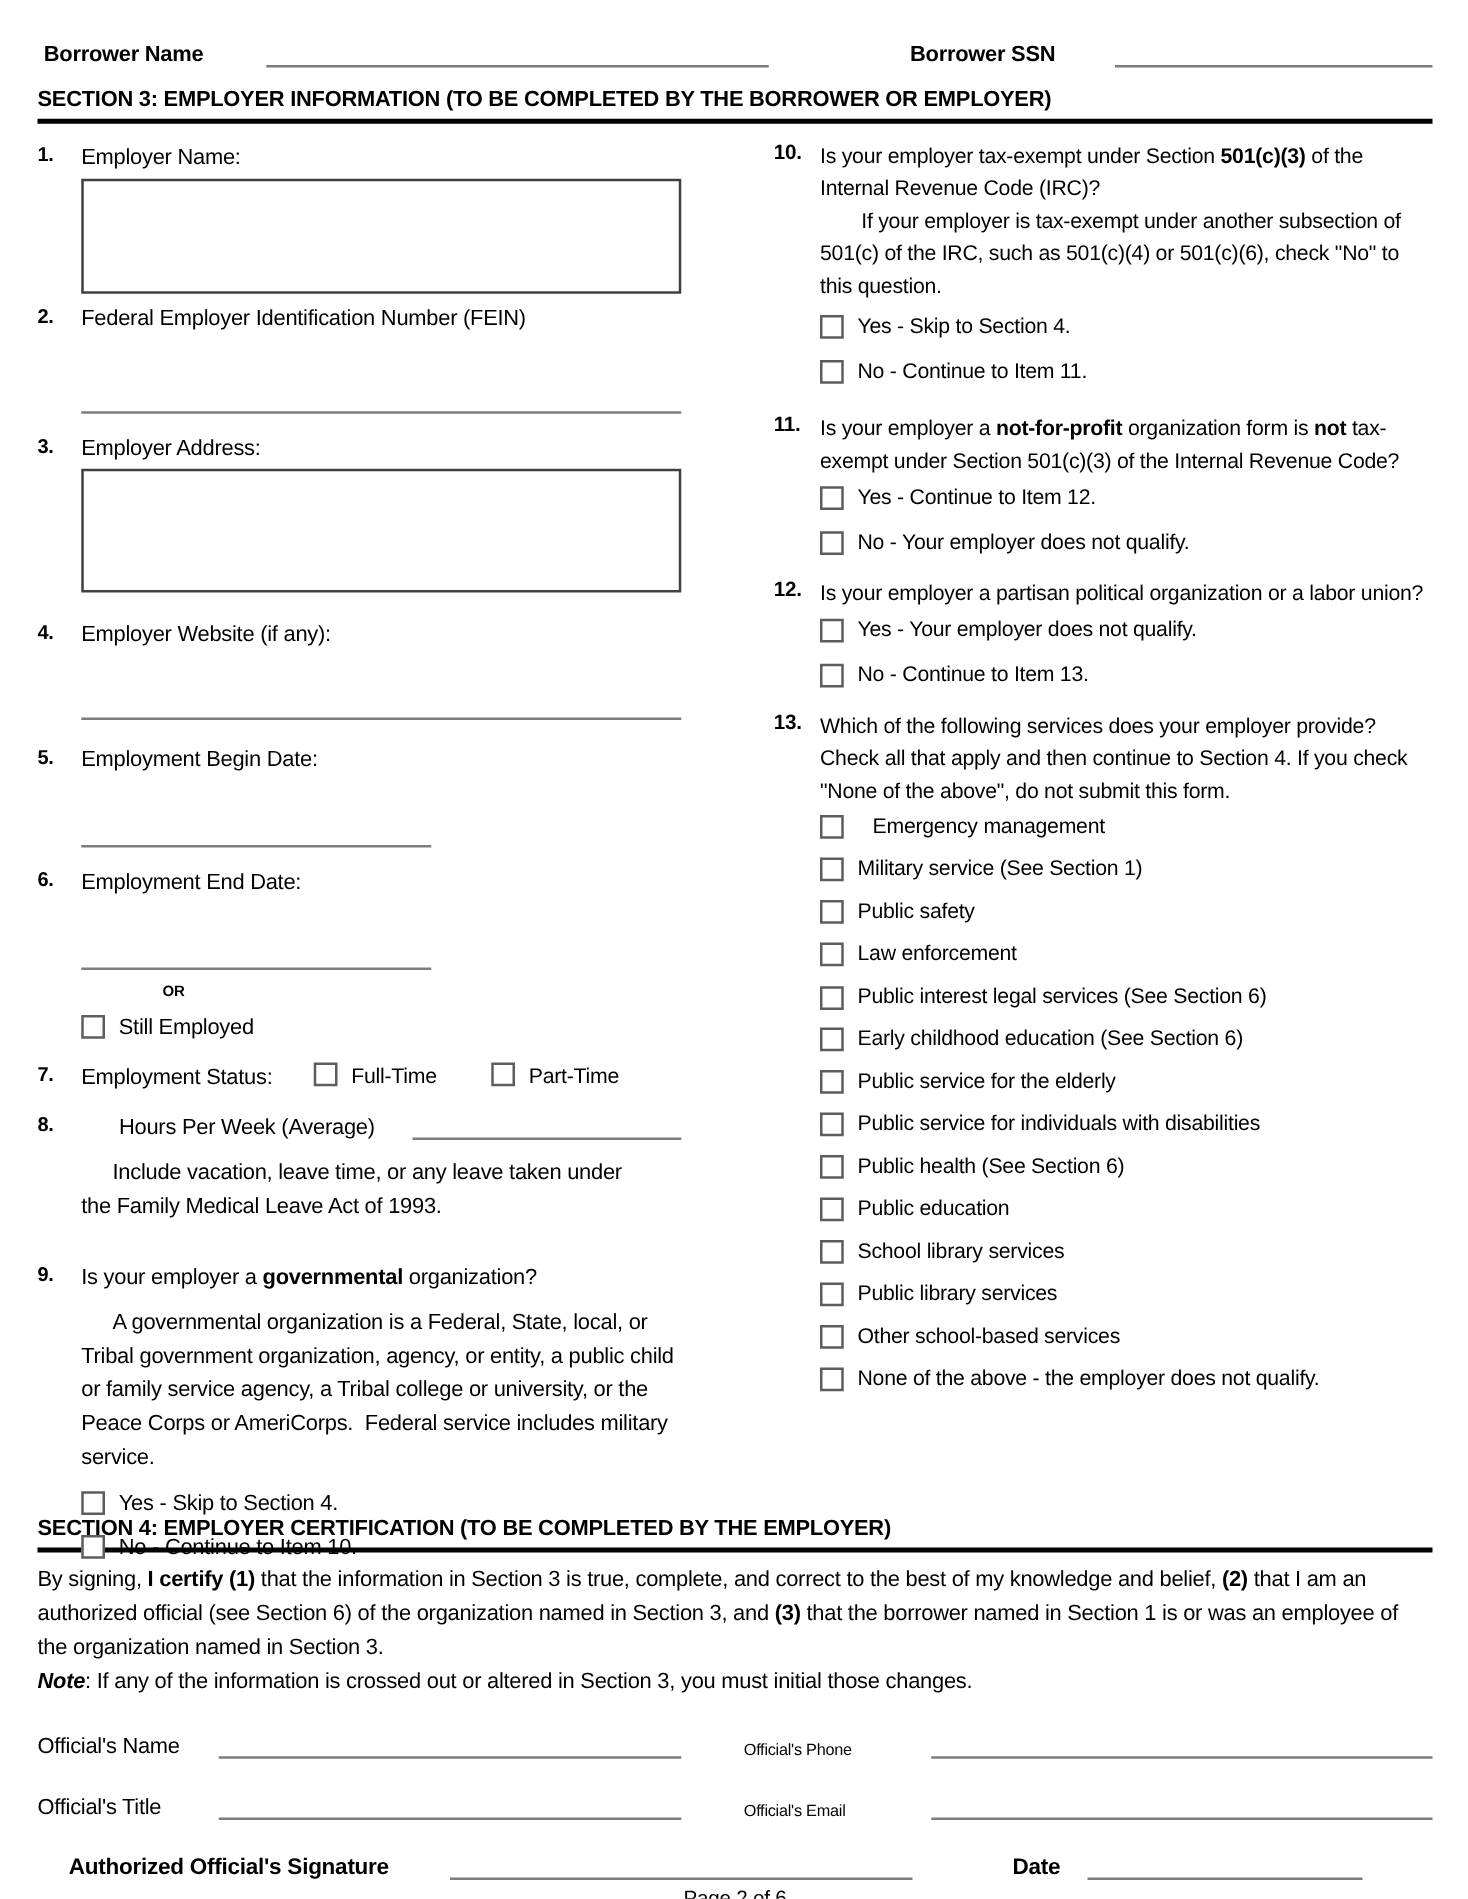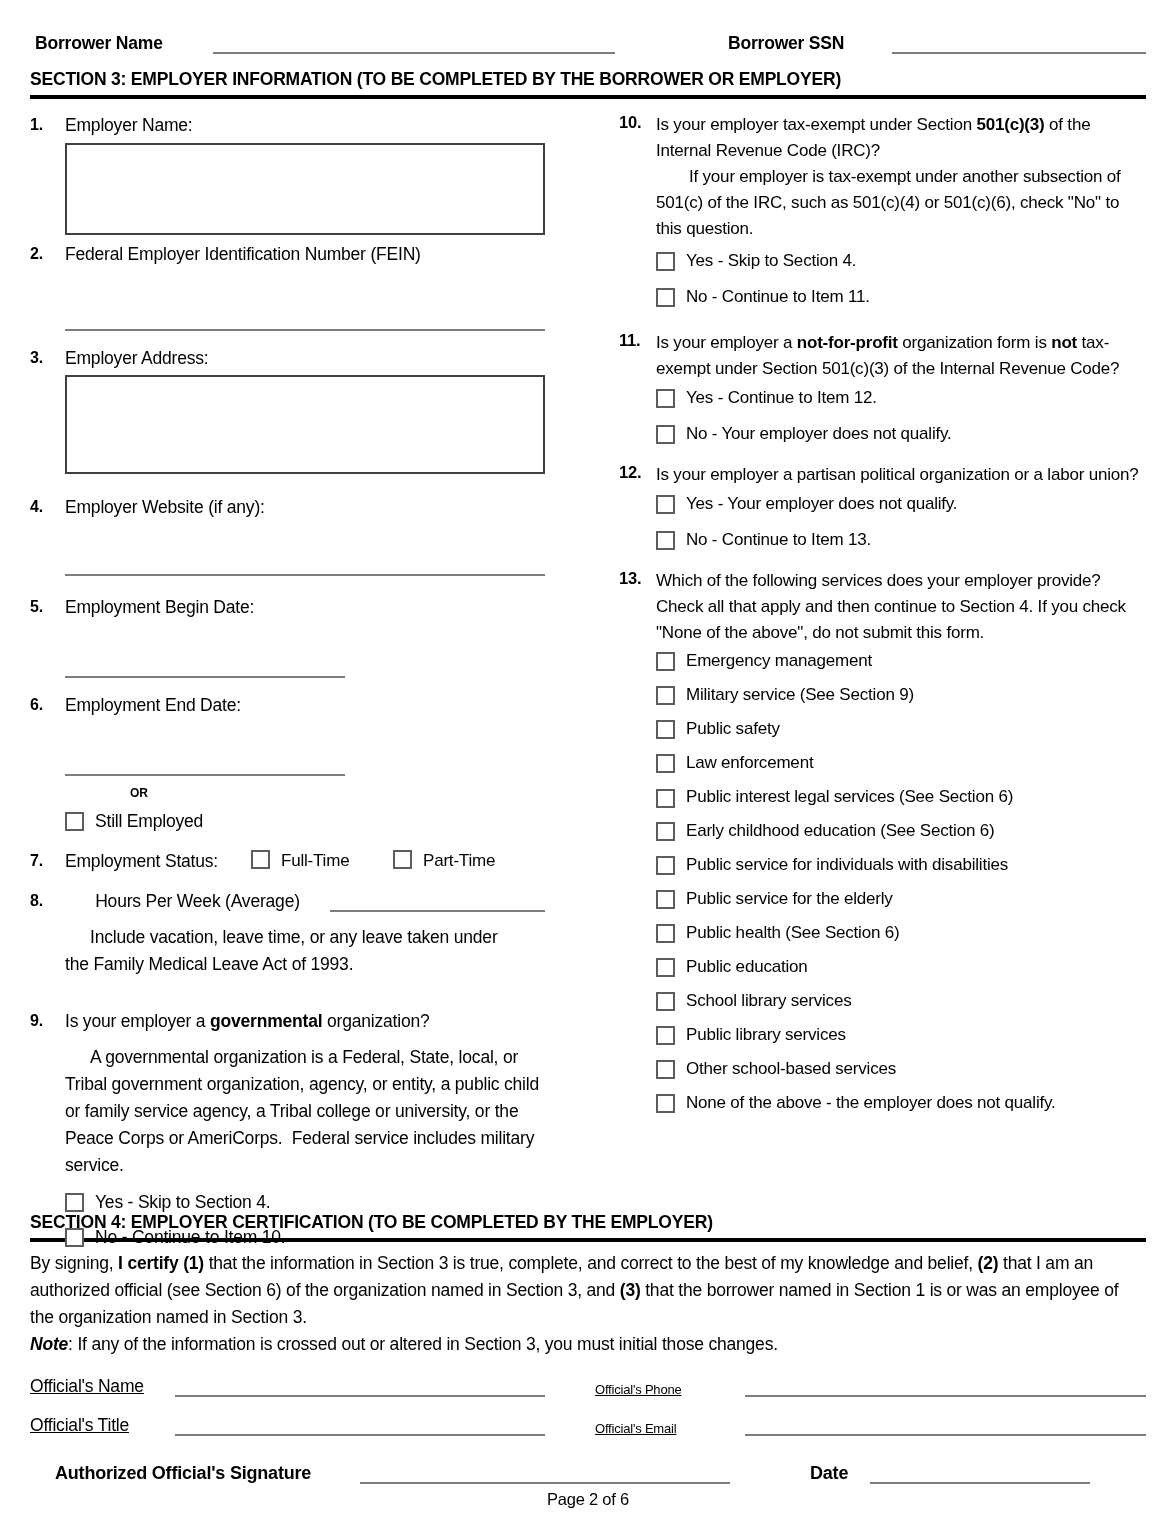--- a/index.html
+++ b/index.html
@@ -62,21 +62,21 @@
   .hours-row { display:flex; align-items:flex-end;text-align:center; }
   .hours-row .q-label { width:265px; }
   .hours-row .blank { flex:1; }
 
   
   .cert { margin-top:8px; font-size:17.5px; line-height:27px; }
   .note-line { font-size:17.5px; line-height:27px; }
   .bi { font-weight:bold; font-style:italic; }
   b { letter-spacing:-0.2px; }
 
-  .off-row { display:flex; align-items:flex-end; margin-top:18px;text-decoration:underline; }
+  .off-row { display:flex; align-items:flex-end; margin-top:28px; }
   .off-label { font-size:17.5px; width:145px; }
   .off-label2 { font-size:13px; width:150px; }
   .off-line1 { width:370px; }
   .off-gap { width:50px; }
   .off-line2 { flex:1; }
 
   .sig-row { display:flex; align-items:flex-end; margin-top:27px; }
   .sig-label { font-weight:bold; font-size:18px; margin-left:25px; width:305px; }
   .sig-line { width:370px; }
   .date-label { font-weight:bold; font-size:18px; margin-left:80px; width:50px; }
@@ -242,51 +242,51 @@
             <div class="cbx"></div>
             <div class="opt-label">No - Continue to Item 13.</div>
           </div>
         </div>
       </div>
 
       <div class="item" style="margin-top:17px;">
         <div class="rnum">13.</div>
         <div class="rbody">
           <div>Which of the following services does your employer provide? Check all that apply and then continue to Section 4. If you check "None of the above", do not submit this form.</div>
-          <div class="opt-row" style="margin-top:4px;">
+          <div class="opt-row" style="margin-top:4px;gap:12px;">
               <div class="cbx"></div>
               <div class="opt-label">Emergency management</div>
             </div>
           <div class="opt-row" style="margin-top:12px;">
               <div class="cbx"></div>
-              <div class="opt-label">Military service (See Section 9)</div>
+              <div class="opt-label">Military service (See Section 1)</div>
             </div>
           <div class="opt-row" style="margin-top:12px;">
               <div class="cbx"></div>
               <div class="opt-label">Public safety</div>
             </div>
           <div class="opt-row" style="margin-top:12px;">
               <div class="cbx"></div>
               <div class="opt-label">Law enforcement</div>
             </div>
           <div class="opt-row" style="margin-top:12px;align-items:center;">
               <div class="cbx"></div>
               <div class="opt-label">Public interest legal services (See Section 6)</div>
             </div>
           <div class="opt-row" style="margin-top:12px;">
               <div class="cbx"></div>
               <div class="opt-label">Early childhood education (See Section 6)</div>
             </div>
           <div class="opt-row" style="margin-top:12px;">
               <div class="cbx"></div>
+              <div class="opt-label">Public service for the elderly</div>
+            </div>
+          <div class="opt-row" style="margin-top:12px;">
+              <div class="cbx"></div>
               <div class="opt-label">Public service for individuals with disabilities</div>
-            </div>
-          <div class="opt-row" style="margin-top:12px;">
-              <div class="cbx"></div>
-              <div class="opt-label">Public service for the elderly</div>
             </div>
           <div class="opt-row" style="margin-top:12px;">
               <div class="cbx"></div>
               <div class="opt-label">Public health (See Section 6)</div>
             </div>
           <div class="opt-row" style="margin-top:12px;">
               <div class="cbx"></div>
               <div class="opt-label">Public education</div>
             </div>
           <div class="opt-row" style="margin-top:12px;">

